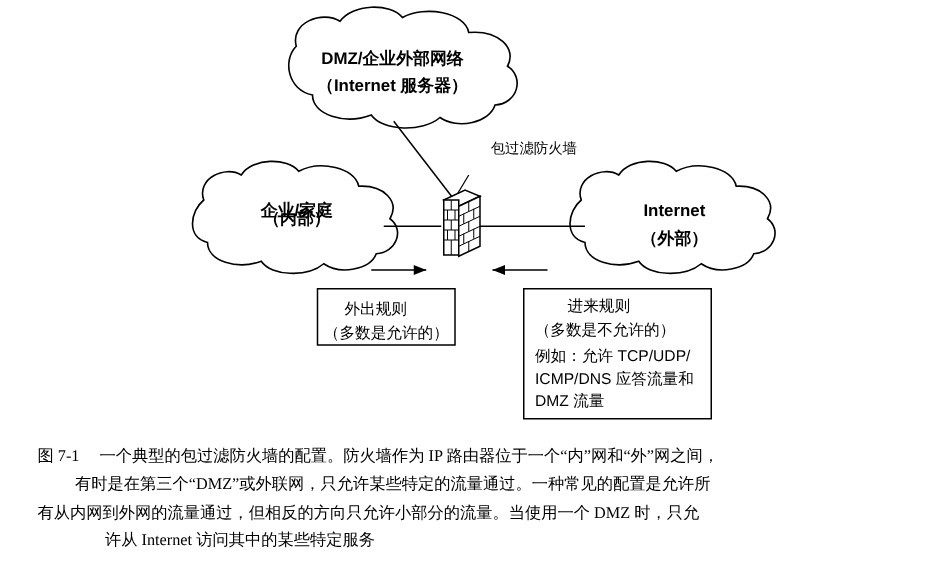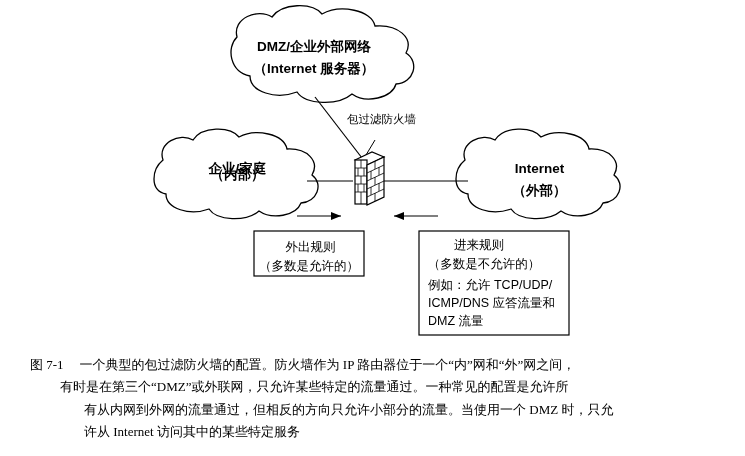--- a/index.html
+++ b/index.html
@@ -173,38 +173,38 @@
 
   <div class="txt cloud-label" style="left:214px; top:38px; width:200px;">DMZ/企业外部网络</div>
   <div class="txt cloud-label" style="left:214px; top:60px; width:200px;">（Internet 服务器）</div>
 
   <div class="txt cloud-label" style="left:175px; top:160px; width:125px;">企业/家庭</div>
   <div class="txt cloud-label" style="left:175px; top:166px; width:125px;">（内部）</div>
 
   <div class="txt cloud-label" style="left:477px; top:160px; width:125px;">Internet</div>
   <div class="txt cloud-label" style="left:477px; top:182px; width:125px;">（外部）</div>
 
-  <div class="txt small-label" style="left:347px; top:112px; width:110px; text-align:left;">包过滤防火墙</div>
-
-  <div class="txt box-label" style="left:254px; top:239px; width:113px;">外出规则</div>
+  <div class="txt small-label" style="left:372px; top:112px; width:110px; text-align:center;">包过滤防火墙</div>
+
+  <div class="txt box-label" style="left:244px; top:239px; width:113px;">外出规则</div>
   <div class="txt box-label" style="left:249px; top:258px; width:120px;">（多数是允许的）</div>
 
   <div class="txt box-label" style="left:419px; top:237px; width:120px;">进来规则</div>
   <div class="txt box-label" style="left:419px; top:256px; width:130px;">（多数是不允许的）</div>
   <div class="txt box-label box-label-left" style="left:428px; top:277px; width:145px;">例如：允许 TCP/UDP/</div>
   <div class="txt box-label box-label-left" style="left:428px; top:295px; width:145px;">ICMP/DNS 应答流量和</div>
   <div class="txt box-label box-label-left" style="left:428px; top:313px; width:145px;">DMZ 流量</div>
 </div>
 
 <div class="caption">
   <span class="cap-line">
     <span class="cap-label">图 7-1</span><span style="display:inline-block;width:16px;"></span><span>一个典型的包过滤防火墙的配置。防火墙作为 IP 路由器位于一个“内”网和“外”网之间，</span>
   </span>
   <span class="cap-line" style="margin-left:30px; display:block; text-indent:-0px;">
     <span>有时是在第三个“DMZ”或外联网，只允许某些特定的流量通过。一种常见的配置是允许所</span>
   </span>
-  <span class="cap-line" style="margin-left:54px; display:block;">
+  <span class="cap-line" style="display:block;">
     <span>有从内网到外网的流量通过，但相反的方向只允许小部分的流量。当使用一个 DMZ 时，只允</span>
   </span>
   <span class="cap-line" style="margin-left:54px; display:block;">
     <span>许从 Internet 访问其中的某些特定服务</span>
   </span>
 </div>
 
 </body></html>

